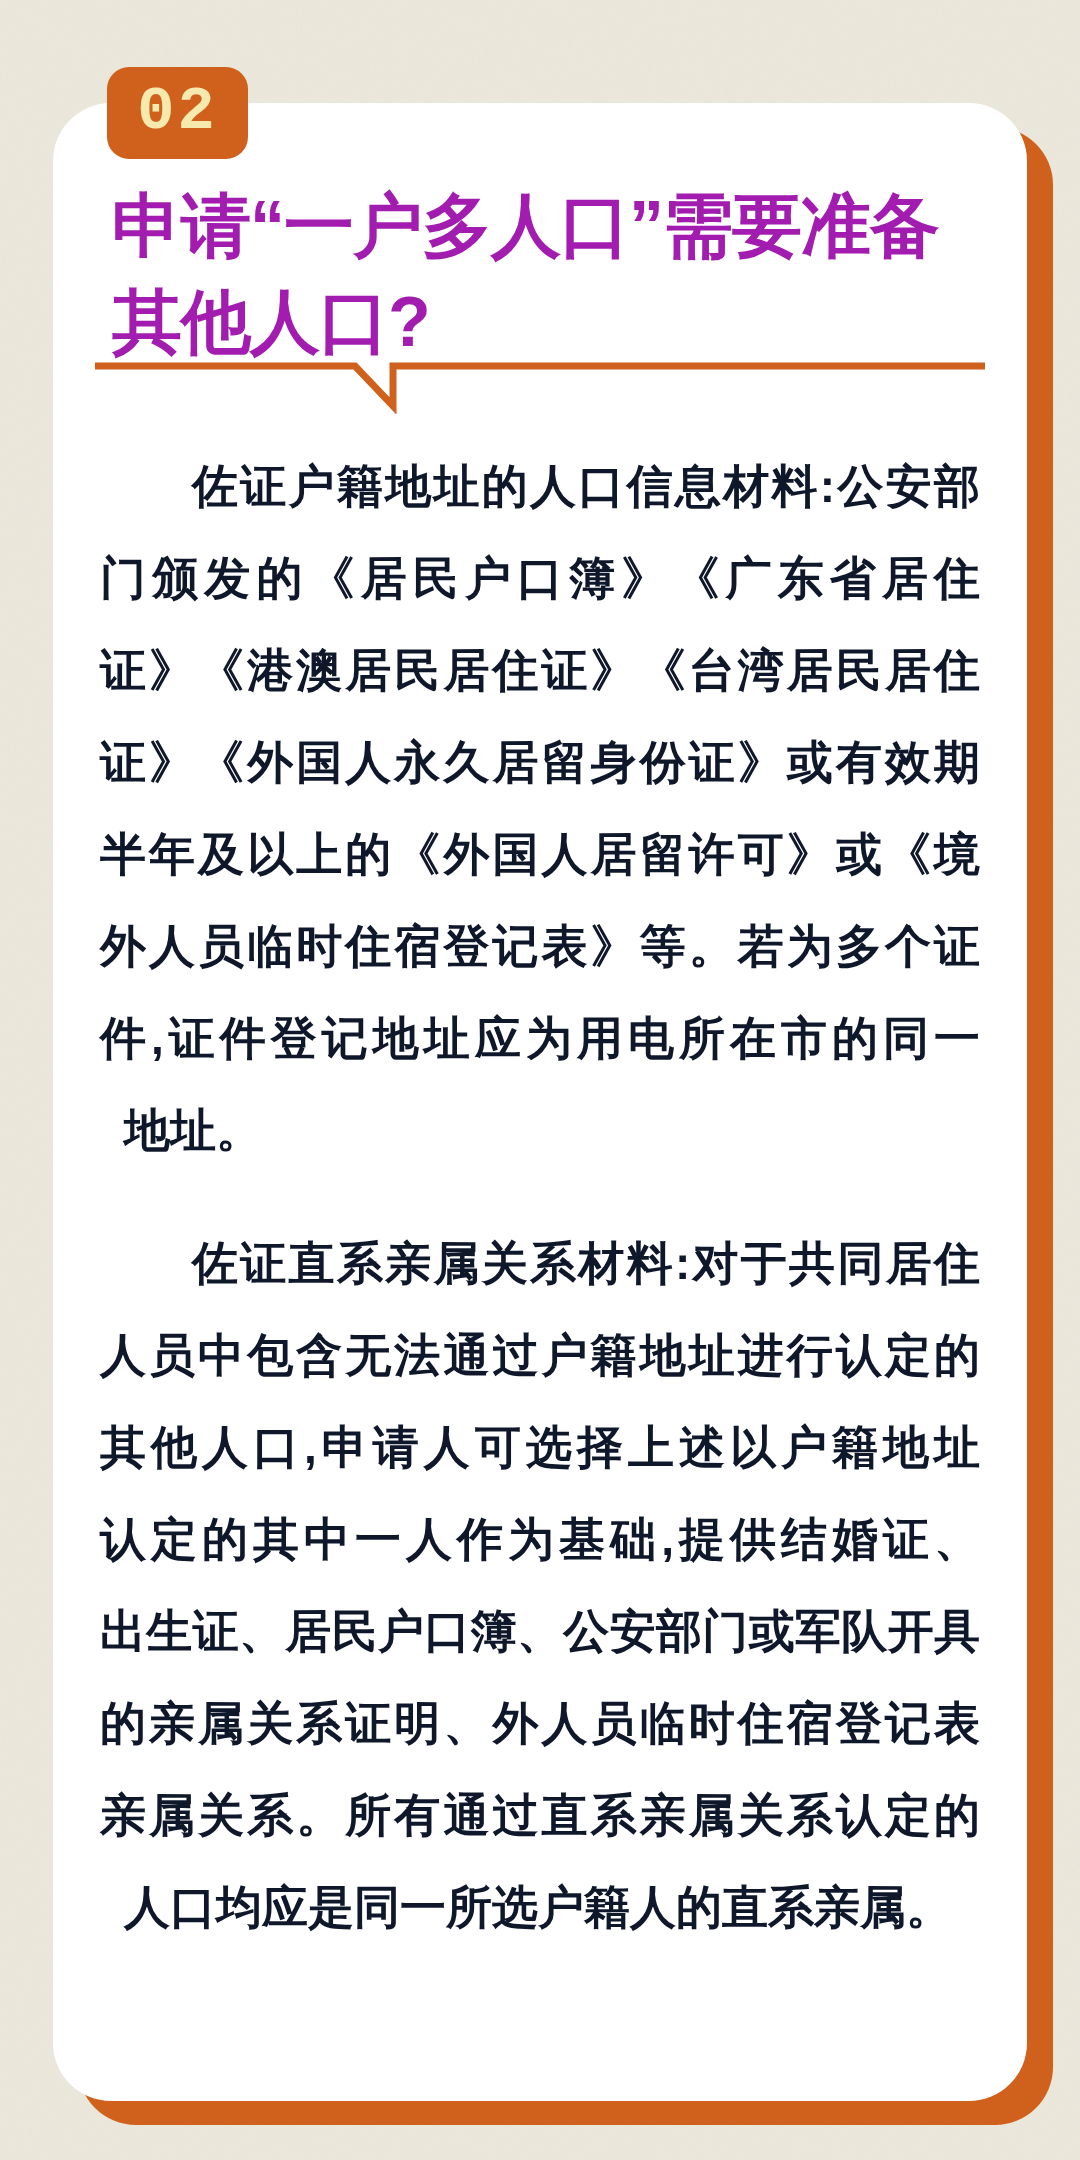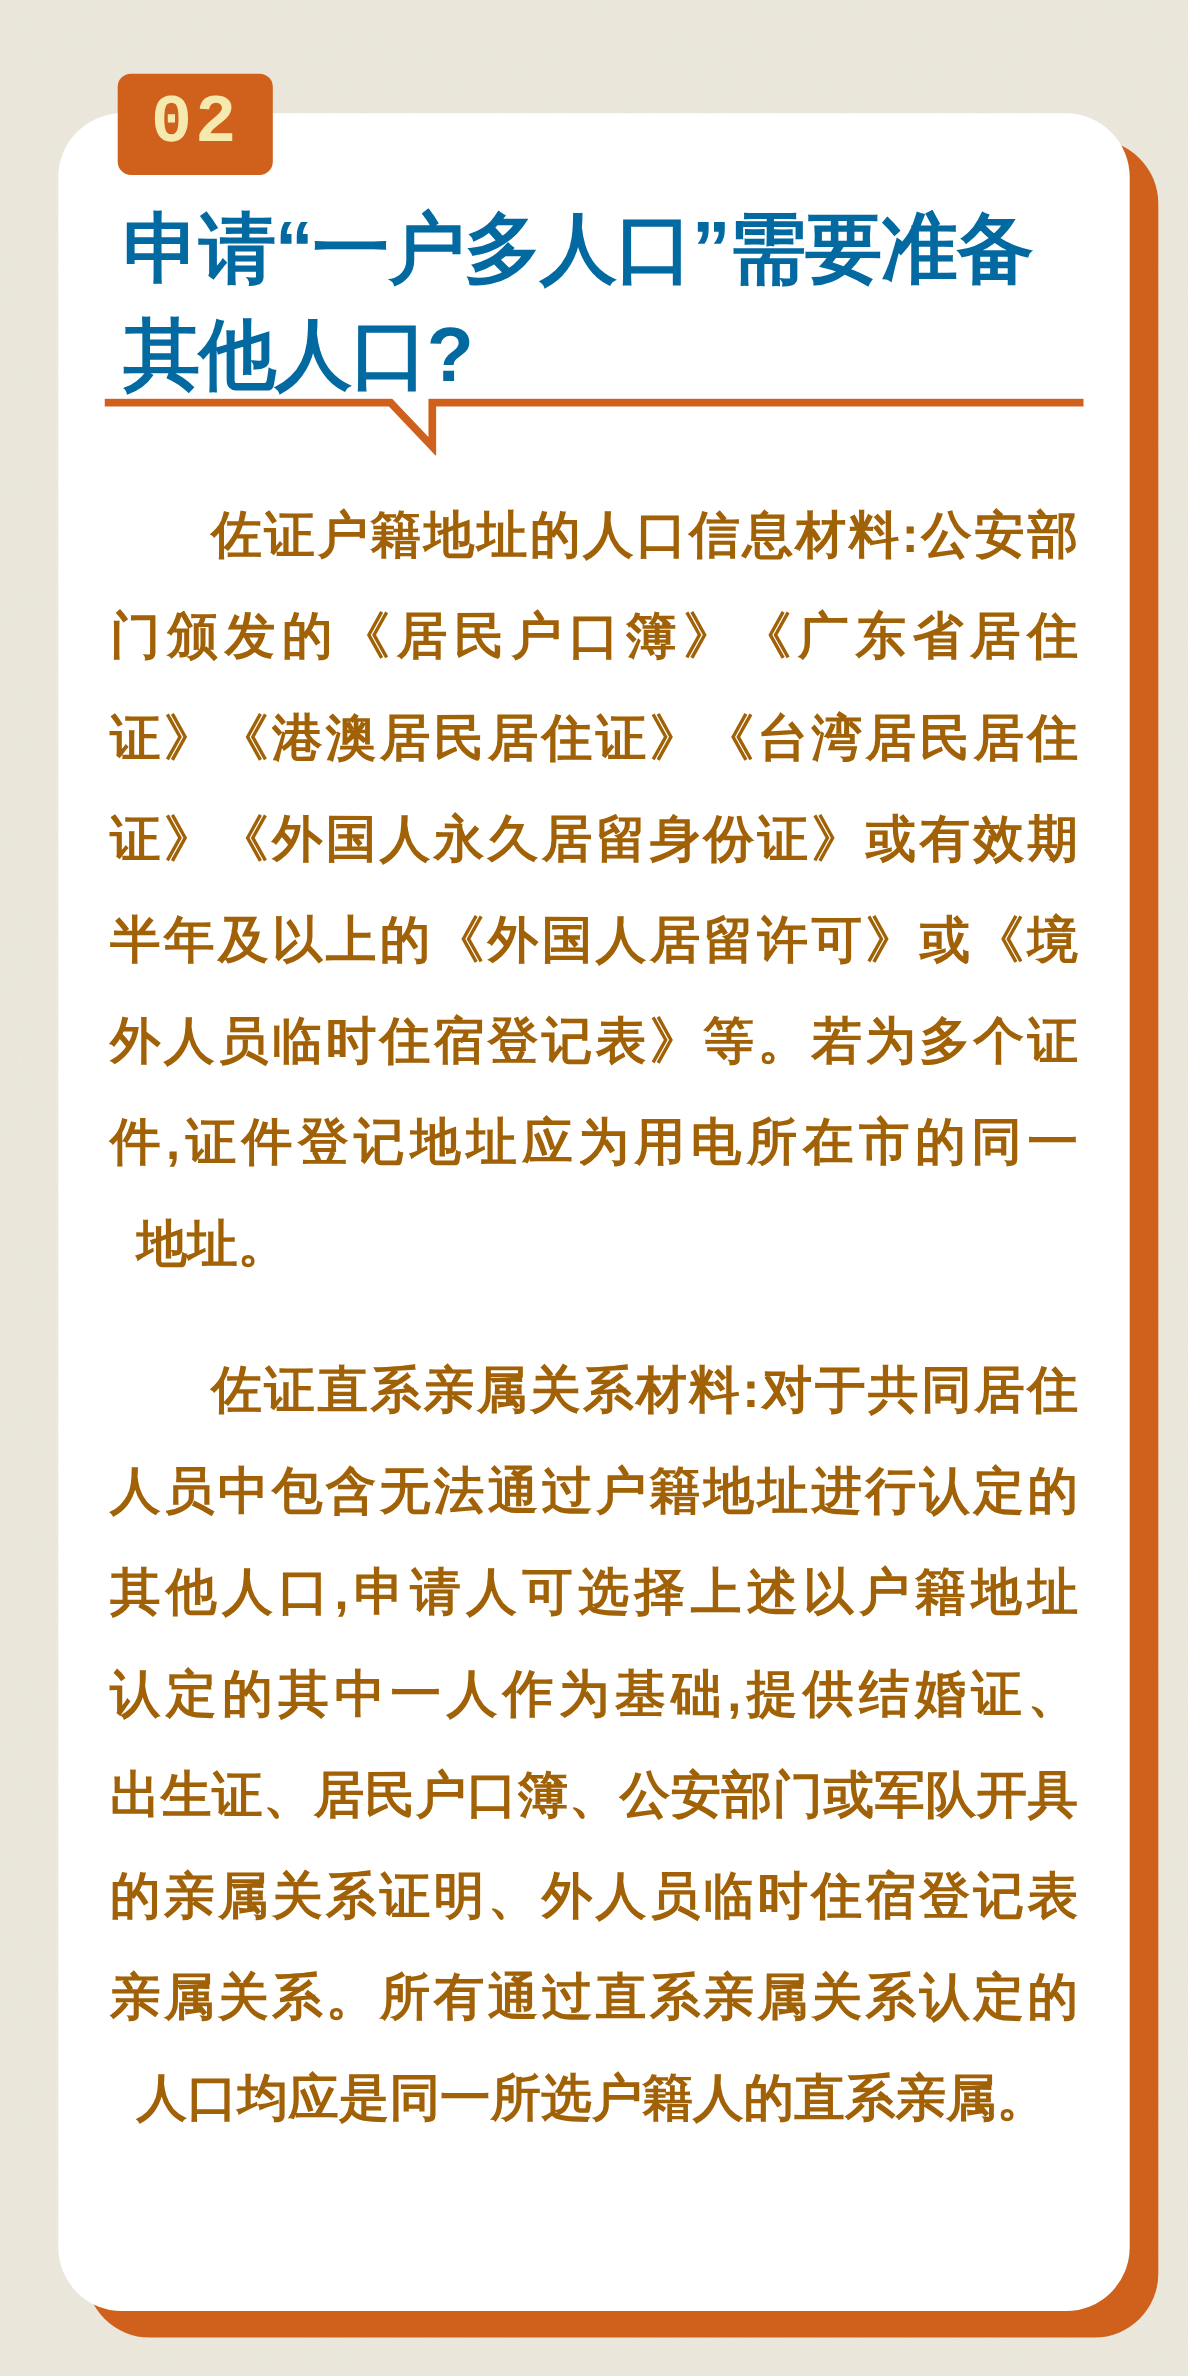--- a/index.html
+++ b/index.html
@@ -12,35 +12,35 @@
   .card-shadow{
     position:absolute;left:78px;top:127px;width:975px;height:1998px;
     background:#d0611c;border-radius:58px;
   }
   .card{
     position:absolute;left:53px;top:103px;width:974px;height:1998px;
     background:#ffffff;border-radius:58px;
   }
   .badge{
     position:absolute;left:107px;top:67px;width:141px;height:92px;
-    background:#d0611c;border-radius:12px;
+    background:#d0611c;border-radius:22px;
     display:flex;align-items:center;justify-content:center;
   }
   .badge-label{
     color:#f6e9ae;font-size:62px;font-weight:bold;letter-spacing:3px;
     font-family:"Liberation Mono","DejaVu Sans Mono",monospace;
     transform:translateY(-2px);
   }
   .title{
     position:absolute;left:112px;top:178px;width:890px;
-    color:#0369a1;font-weight:900;font-size:70px;line-height:96px;
+    color:#a21caf;font-weight:900;font-size:70px;line-height:96px;
     letter-spacing:-1px;white-space:nowrap;
   }
   .divider{position:absolute;left:95px;top:362px;width:895px;height:52px;}
-  .content{position:absolute;left:100px;top:440px;width:880px;color:#a16207;}
+  .content{position:absolute;left:100px;top:440px;width:880px;color:#0f172a;}
   .para{margin:0;}
   .para2{margin-top:41px;}
   .bline{
     font-size:46px;line-height:92px;font-weight:700;height:92px;
     text-align:justify;text-align-last:justify;
     text-justify:inter-character;white-space:nowrap;
   }
   .bline.last{text-align-last:left;margin-left:24px;}
   .bline.indent{text-indent:92px;}
 </style>

